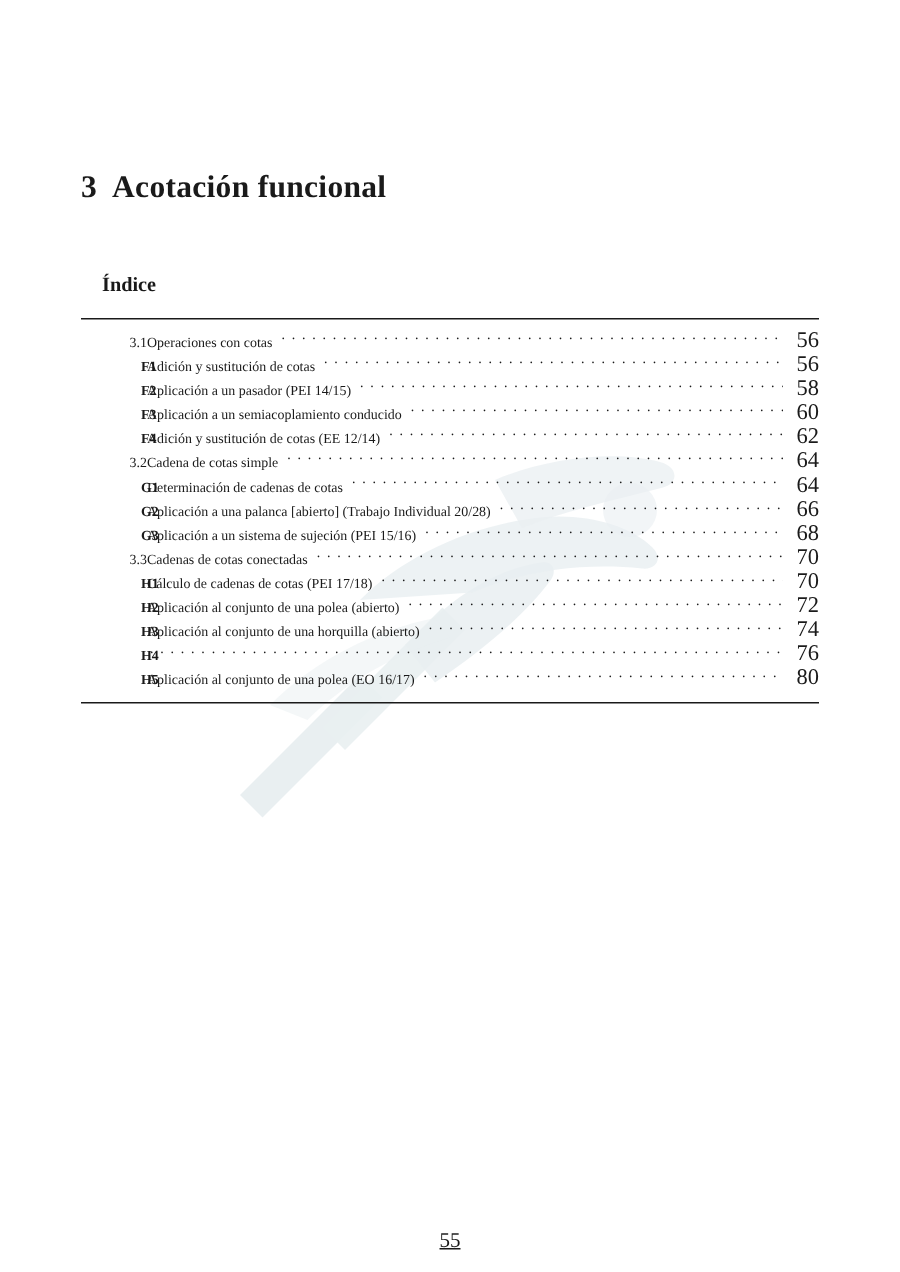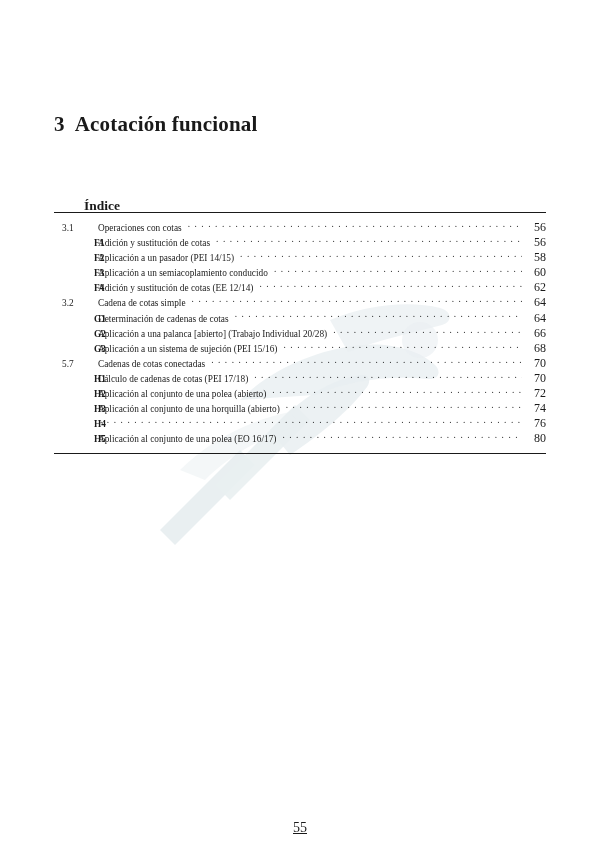--- a/index.html
+++ b/index.html
@@ -51,21 +51,21 @@
     font-family: "Liberation Serif", serif;
   }
   h1.chapter-title .num {
     margin-right: 10px;
   }
 
   h2.index-heading {
     position: absolute;
     left: 68px;
     top: 182px;
-    margin: 16px;
+    margin: 0;
     font-size: 13.5px;
     font-weight: bold;
     font-family: "Liberation Serif", serif;
   }
 
   .toc {
     position: absolute;
     left: 54px;
     top: 212px;
     width: 492px;
@@ -94,20 +94,21 @@
   }
 
   .toc-row .label {
     flex: 0 0 auto;
     text-align: left;
   }
   .toc-row.level1 .label {
     width: 44px;
     padding-left: 8px;
     box-sizing: border-box;
+    text-align: right;
   }
   .toc-row.level2 .label {
     width: 44px;
     padding-left: 40px;
     box-sizing: border-box;
     font-weight: bold;
   }
 
   .toc-row .title {
     flex: 0 0 auto;
@@ -129,21 +130,21 @@
     font-size: 9.3px;
     letter-spacing: 1.1px;
     color: #1a1a1a;
     white-space: nowrap;
   }
 
   .toc-row .pageno {
     flex: 0 0 auto;
     width: 22px;
     text-align: right;
-    font-size: 12px;
+    font-size: 15px;
   }
 
   .folio {
     position: absolute;
     left: 0;
     right: 0;
     top: 820px;
     text-align: center;
     font-size: 14px;
     font-family: "Liberation Serif", serif;
@@ -226,21 +227,21 @@
             <span class="dots"></span>
             <span class="pageno">66</span>
           </li>
           <li class="toc-row level2">
             <span class="label">G3</span>
             <span class="title">Aplicación a un sistema de sujeción (PEI 15/16)</span>
             <span class="dots"></span>
             <span class="pageno">68</span>
           </li>
           <li class="toc-row level1">
-            <span class="label">5.7</span>
+            <span class="label">3.3</span>
             <span class="title">Cadenas de cotas conectadas</span>
             <span class="dots"></span>
             <span class="pageno">70</span>
           </li>
           <li class="toc-row level2">
             <span class="label">H1</span>
             <span class="title">Cálculo de cadenas de cotas (PEI 17/18)</span>
             <span class="dots"></span>
             <span class="pageno">70</span>
           </li>

